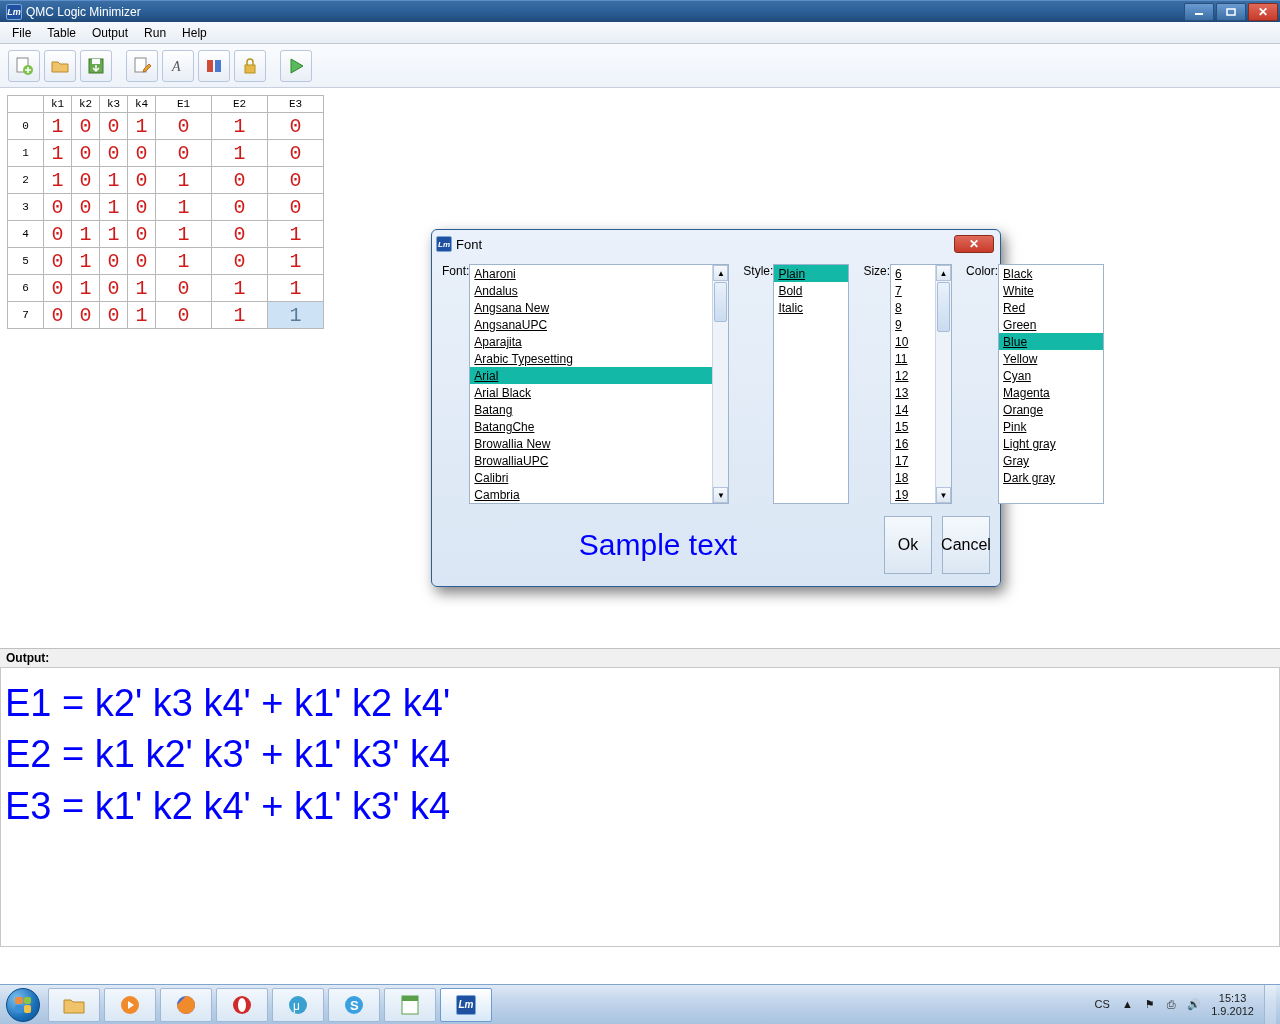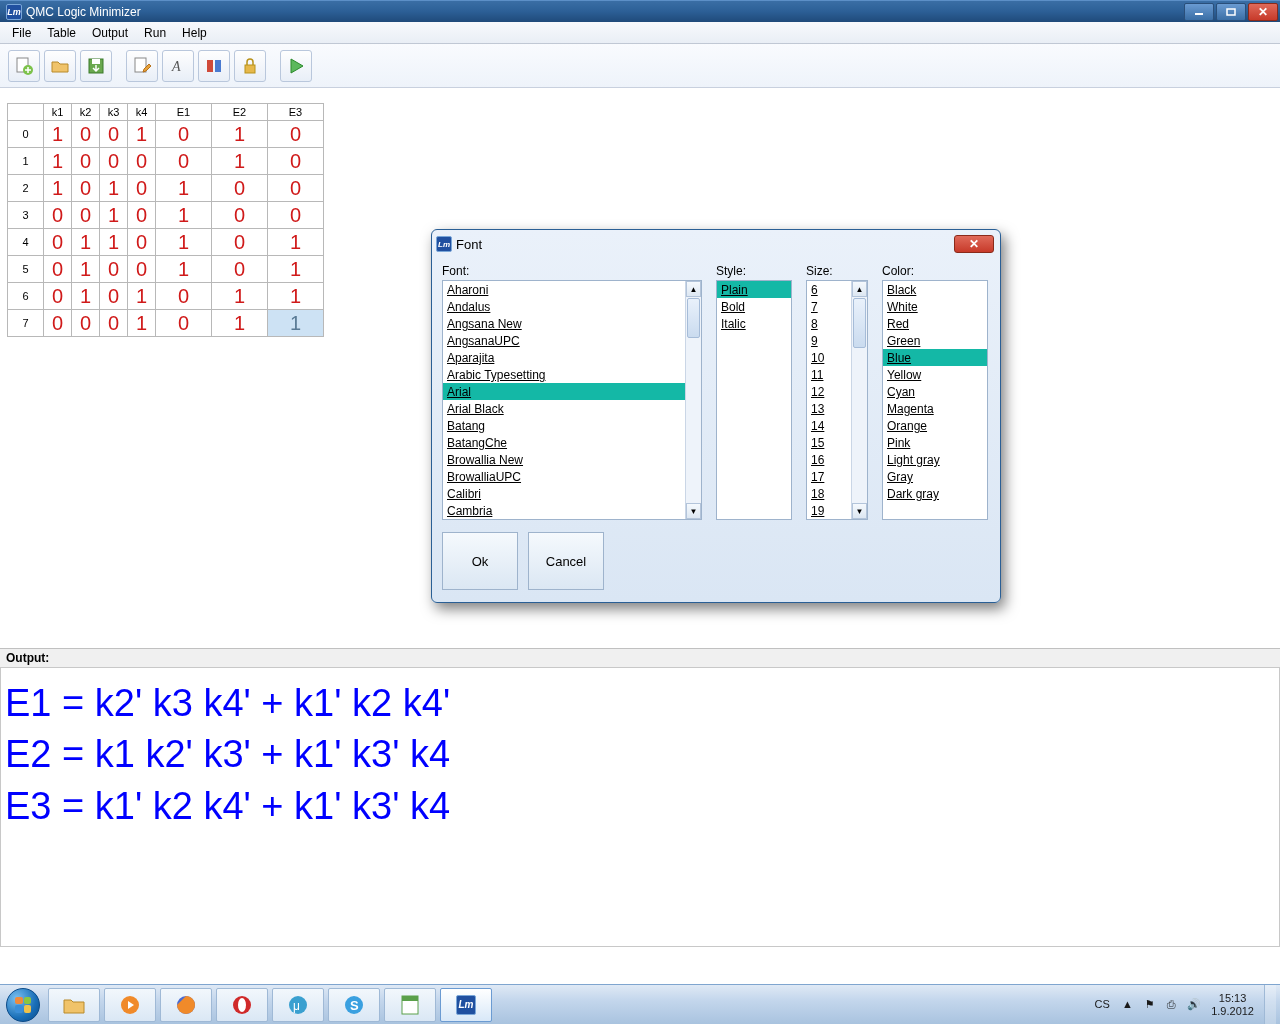--- a/index.html
+++ b/index.html
@@ -68,22 +68,21 @@
 .tool-run { width:32px;height:32px;border:1px solid #b9c7dc;border-radius:3px;background:linear-gradient(#fefefe,#e8eef7);display:flex;align-items:center;justify-content:center; }
 .main-area {
   position: relative;
   height: 560px;
   background:#fff;
   border: 1px solid #fff;
   padding: 6px;
 }
 .truth-table {
   border-collapse: collapse;
-  font-family: Liberation Sans, sans-serif;
-  margin-top: 8px;
+  font-family: Liberation Mono, monospace;
 }
 .truth-table th, .truth-table td {
   border: 1px solid #b8b8b8;
   text-align: center;
   background:#fff;
 }
 .truth-table th { font-weight: normal; font-size:11px; padding:2px 0; background:#fff; }
 .truth-table td.rowhdr { font-size:11px; width:36px; height:27px; }
 .truth-table th.kcol { width:28px; }
 .truth-table th.ecol { width:56px; }
@@ -147,21 +146,21 @@
   height:28px;display:flex;align-items:center;padding:0 4px;
 }
 .dialog .dlg-title .app-icon { width:16px;height:16px;background:#2050a0;border:1px solid #7aa7d9;border-radius:2px;display:flex;align-items:center;justify-content:center;font-size:8px;color:#fff;font-style:italic;font-weight:bold;margin-right:4px;}
 .dialog .dlg-title .t { font-size:13px; }
 .dialog .dlg-title .spacer{flex:1;}
 .dialog .dlg-close {
   width:40px;height:18px;border-radius:3px;background:linear-gradient(#e06a5a,#c73a2a);border:1px solid #8a2a1a;color:#fff;display:flex;align-items:center;justify-content:center;font-weight:bold;margin-right:2px;
 }
 .dialog .dlg-body { padding:6px 10px 12px 10px; }
 .dlg-row1 { display:flex; gap:14px; }
-.dlg-col { display:flex; flex-direction:column; }
+.dlg-col { display:flex; flex-direction:row; }
 .dlg-col .lbl { font-size:12px; margin-bottom:2px; }
 .listbox {
   background:#fff; border:1px solid #9eb3cc;
   overflow:hidden;
   font-size:12px;
   position:relative;
   text-decoration:underline;
 }
 .listbox .items { overflow:hidden; }
 .listbox .item { padding:1px 4px; height:17px; line-height:17px; white-space:nowrap; }
@@ -170,21 +169,21 @@
 .listbox.style { width:76px; height:240px; }
 .listbox.size { width:62px; height:240px; }
 .listbox.color { width:106px; height:240px; }
 .scrollbar { position:absolute; top:0; right:0; width:16px; bottom:0; background:#eef3fa; border-left:1px solid #cad6e6; }
 .scrollbar .sbtn { height:16px; border:1px solid #b3c4da; background:linear-gradient(#f5f9fd,#dde7f2); display:flex;align-items:center;justify-content:center;font-size:8px; }
 .scrollbar .thumb { position:absolute; left:1px; right:1px; background:linear-gradient(#e9f1fb,#cadbef); border:1px solid #a6bcd8; border-radius:2px; }
 .dlg-row2 { display:flex; margin-top:12px; gap:10px; }
 .sample-box { flex:1; display:flex;align-items:center;justify-content:center; }
 .sample-text { font-family: Arial; font-size:30px; color:#0000ff; }
 .dlg-btn {
-  width:76px;height:58px;border:1px solid #9eb3cc;background:linear-gradient(#f5f9fd,#dbe7f3);font-size:13px;display:flex;align-items:center;justify-content:center;
+  width:48px;height:58px;border:1px solid #9eb3cc;background:linear-gradient(#f5f9fd,#dbe7f3);font-size:16px;display:flex;align-items:center;justify-content:center;
 }
 
 svg { display:block; }
 </style>
 </head>
 <body>
 
 <div class="titlebar">
   <div class="app-icon">Lm</div>
   <div class="title-text">QMC Logic Minimizer</div>
@@ -448,20 +447,23 @@
                 <div class="item">Orange</div>
                 <div class="item">Pink</div>
                 <div class="item">Light gray</div>
                 <div class="item">Gray</div>
                 <div class="item">Dark gray</div>
               </div>
           </div>
         </div>
       </div>
       <div class="dlg-row2">
+        <div class="sample-box">
+          <span class="sample-text">Sample text</span>
+        </div>
         <div class="dlg-btn">Ok</div>
         <div class="dlg-btn">Cancel</div>
       </div>
     </div>
   </div>
 </div>
 
 <div class="output-label">Output:</div>
 <div class="output-area" id="output-area">
     <div class="eq">E1   =   k2' k3 k4'   +   k1' k2 k4'</div>

